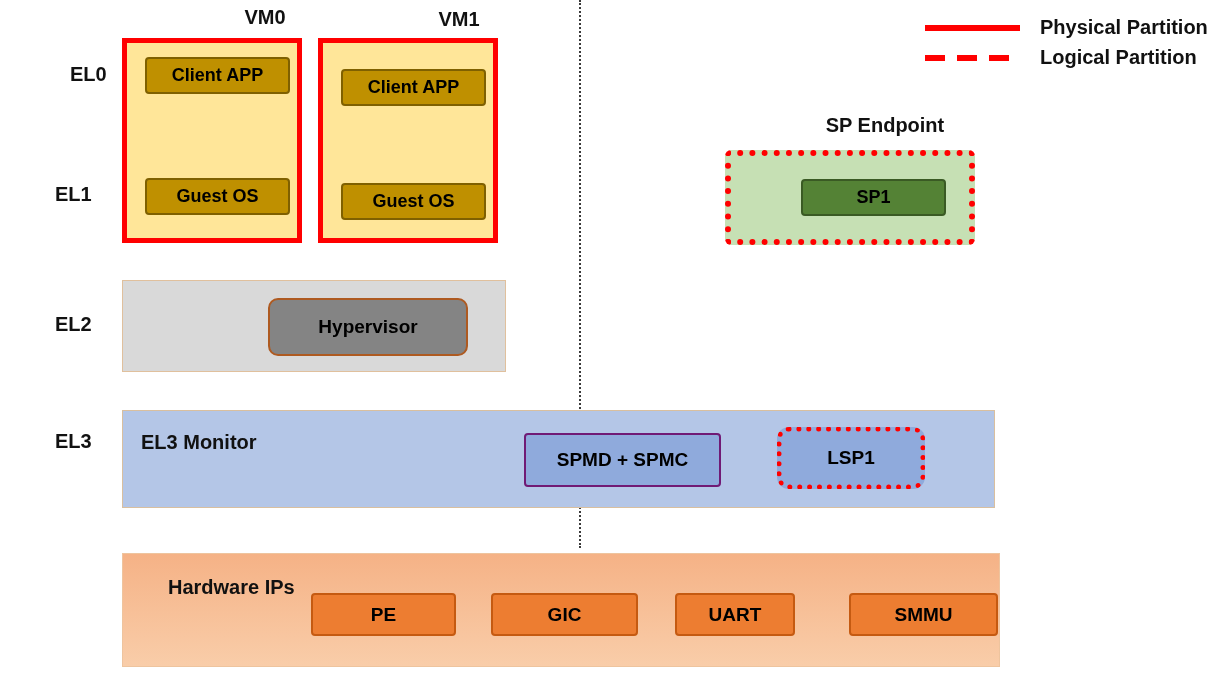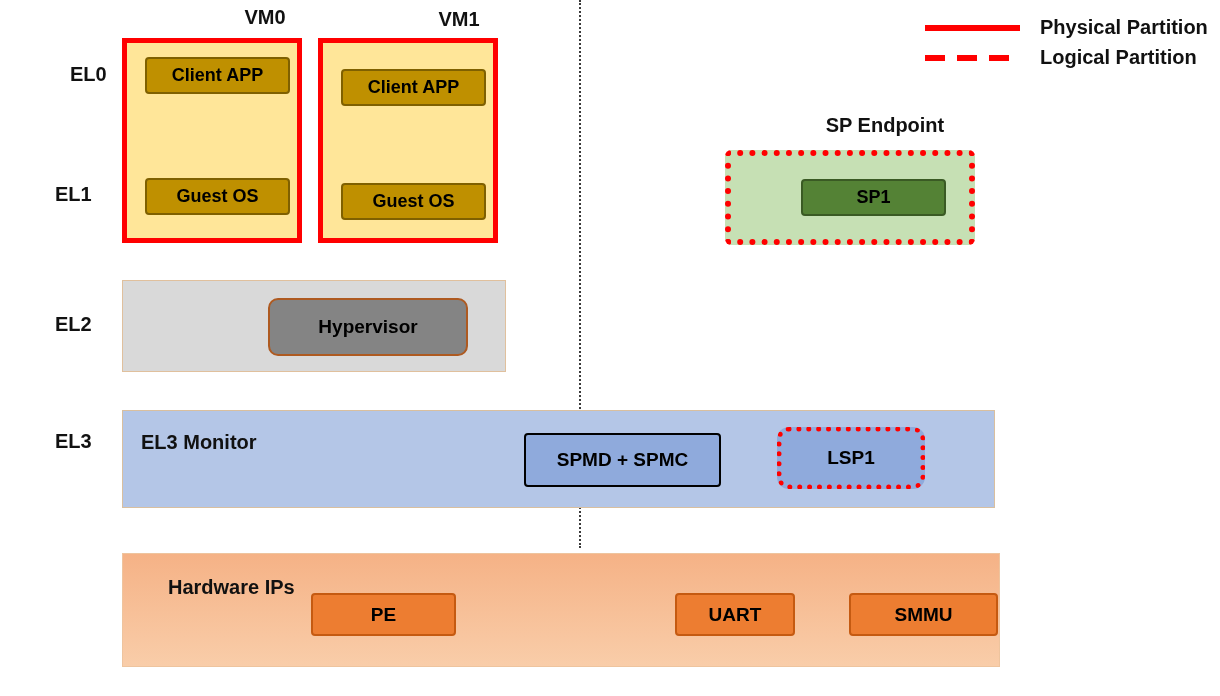--- a/index.html
+++ b/index.html
@@ -25,21 +25,21 @@
   
   .sp-endpoint { background:#C6E0B4; border:6px dotted #FF0000; border-radius:6px; z-index:1; }
   .sp-chip { background:#548235; border:2px solid #3A5A24; border-radius:4px; font-weight:700; font-size:18px; }
 
   
   .el2-box { background:#D9D9D9; border:1px solid #e0c09d; z-index:1; }
   .hypervisor-chip { background:#848484; border:2px solid #AE5A21; border-radius:10px; font-weight:700; font-size:19px; }
 
   
   .el3-box { background:#B4C6E7; border:1px solid #d9bf9f; z-index:1; }
-  .spmd-chip { background:#8FAADC; border:2px solid #000000; border-radius:4px; font-weight:700; font-size:19px; }
+  .spmd-chip { background:#8FAADC; border:2px solid #701a75; border-radius:4px; font-weight:700; font-size:19px; }
   .lsp-chip { background:#8FAADC; border:5px dotted #FF0000; border-radius:12px; font-weight:700; font-size:19px; }
 
   
   .hw-box { background:linear-gradient(180deg,#f5b286 0%, #f9cda9 100%); border:1px solid #eec49e; z-index:1; }
   .ip-chip { background:#ED7D31; border:2px solid #C55A11; border-radius:4px; font-weight:700; font-size:19px; }
 
   
   .legend-solid { height:6px; background:#FF0000; }
   .legend-dashed {
     height:6px;
@@ -86,17 +86,18 @@
 
   <div class="abs el3-box" style="left:122px; top:410px; width:873px; height:98px;">
     <div class="abs txt" style="left:18px; top:20px;">EL3 Monitor</div>
     <div class="abs spmd-chip center" style="left:401px; top:22px; width:197px; height:54px;">SPMD + SPMC</div>
     <div class="abs lsp-chip center" style="left:654px; top:16px; width:148px; height:62px;text-align:right;">LSP1</div>
   </div>
 
   <div class="abs hw-box" style="left:122px; top:553px; width:878px; height:114px;">
     <div class="abs txt" style="left:45px; top:22px;text-align:right;">Hardware IPs</div>
     <div class="abs ip-chip center" style="left:188px; top:39px; width:145px; height:43px;">PE</div>
+    <div class="abs ip-chip center" style="left:368px; top:39px; width:147px; height:43px;">GIC</div>
     <div class="abs ip-chip center" style="left:552px; top:39px; width:120px; height:43px;">UART</div>
     <div class="abs ip-chip center" style="left:726px; top:39px; width:149px; height:43px;">SMMU</div>
   </div>
 
 </div>
 
 </body></html>

